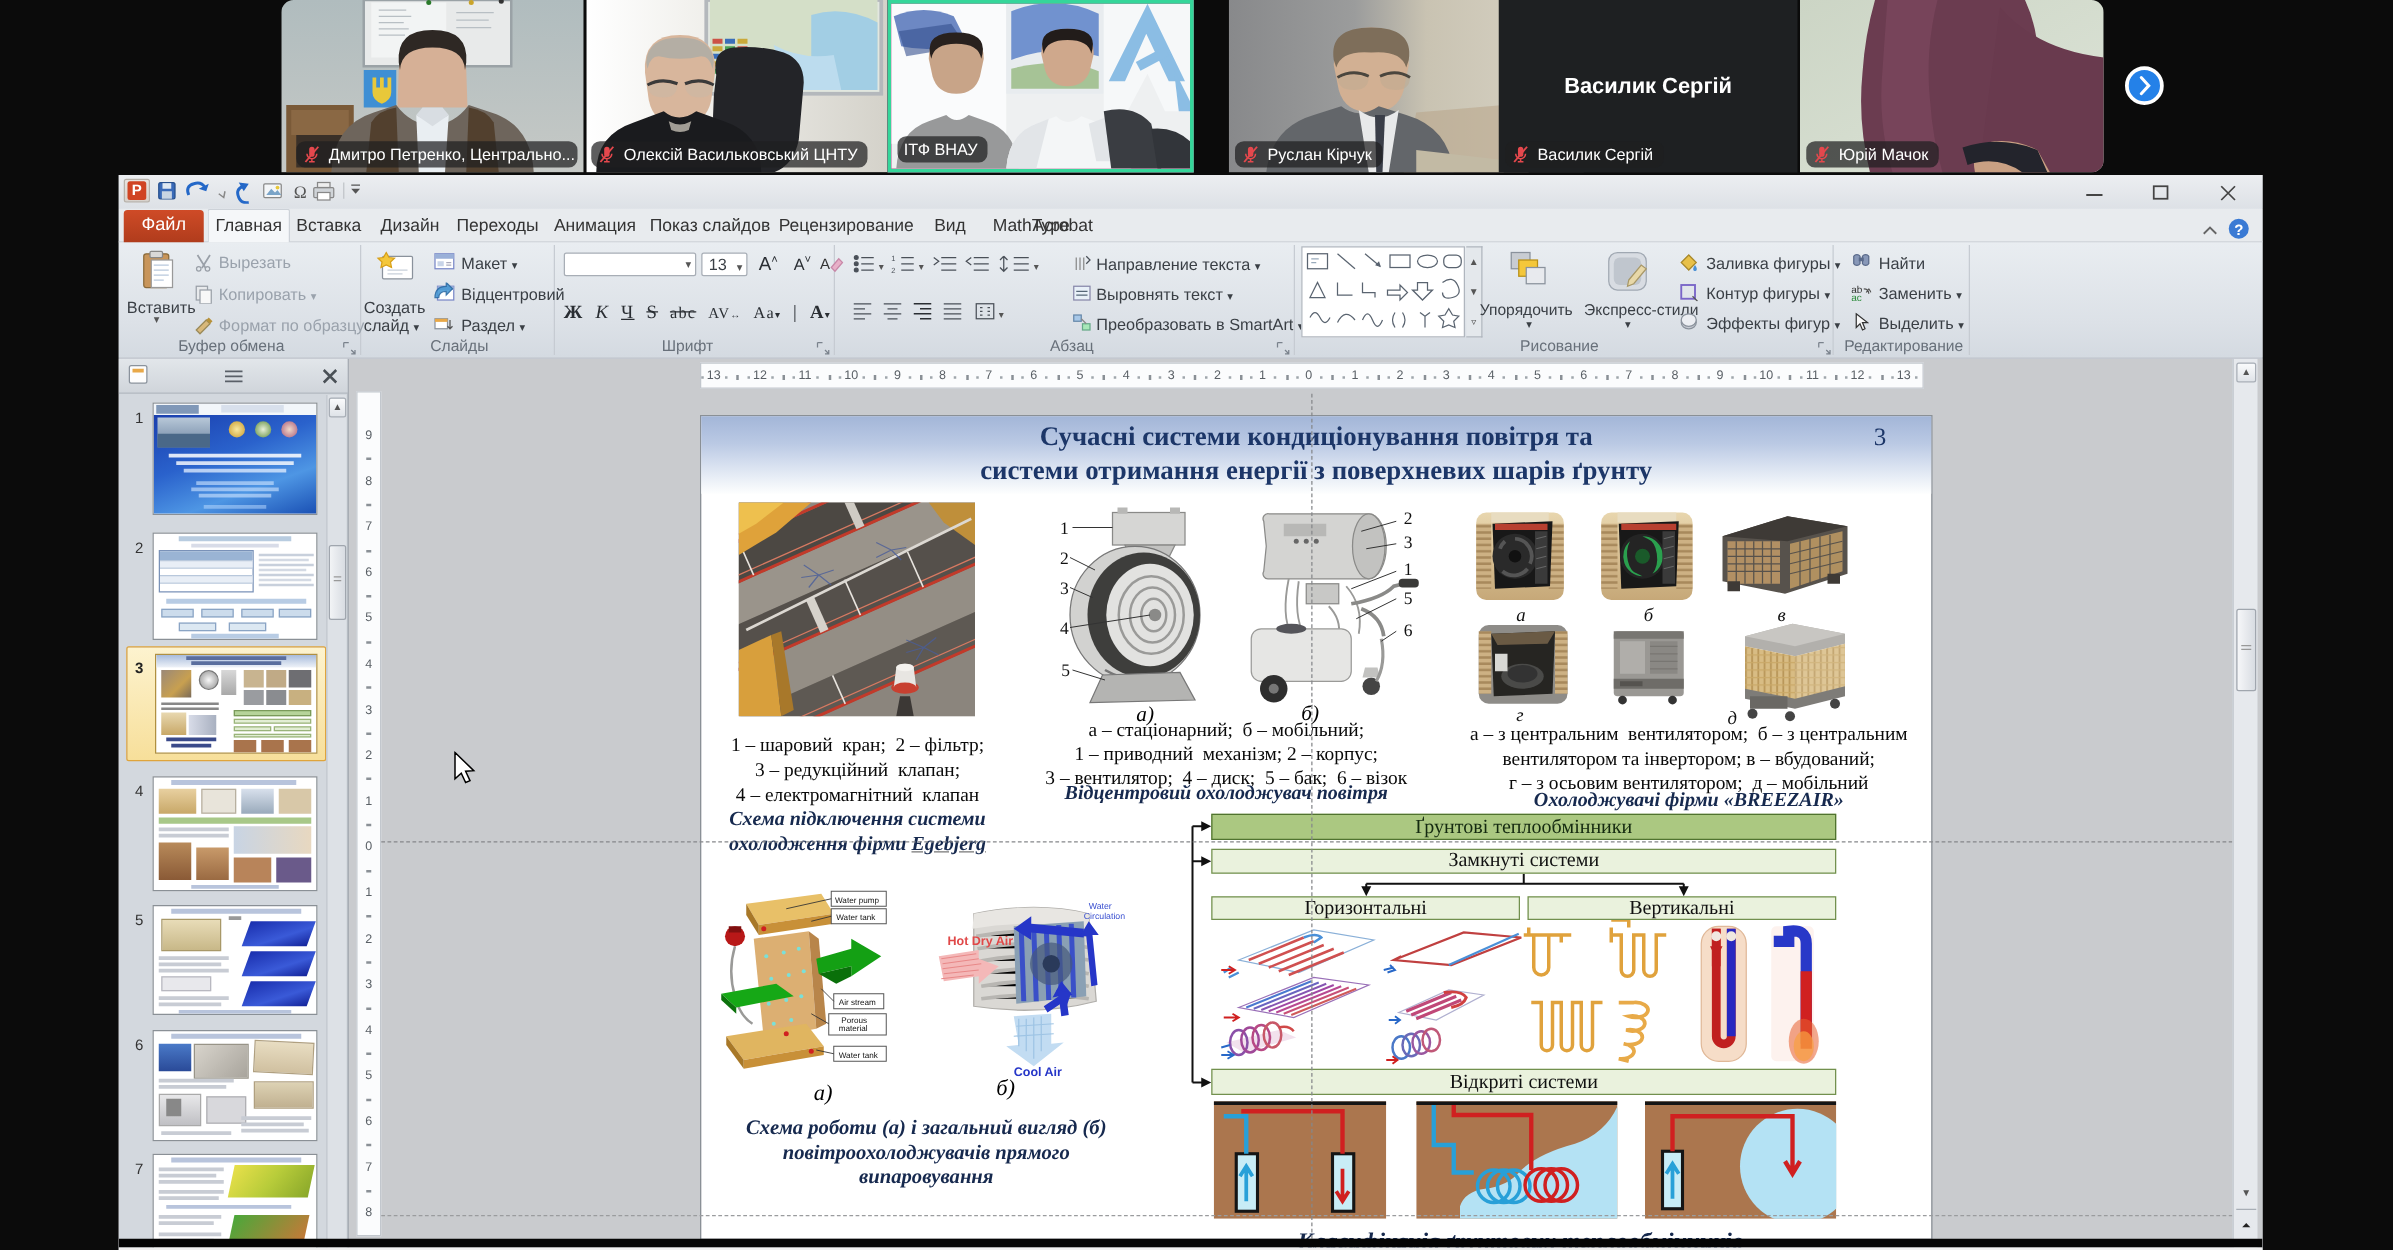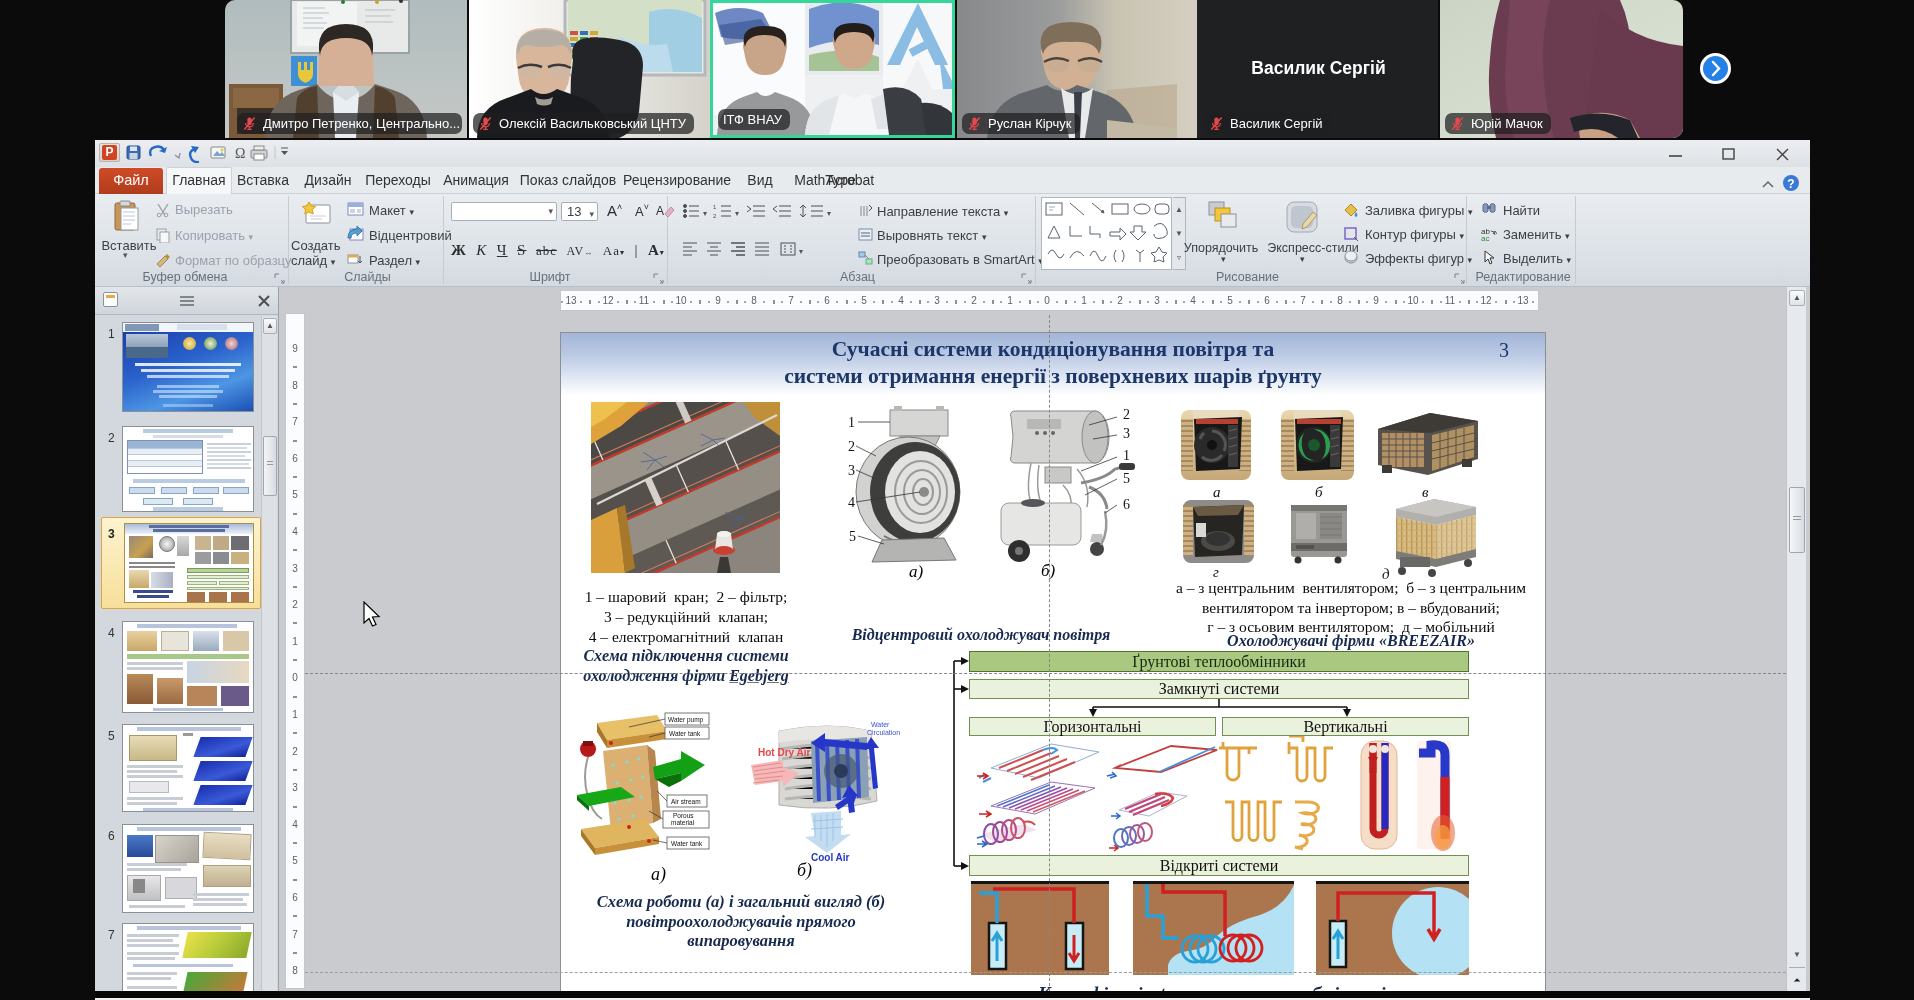--- a/index.html
+++ b/index.html
@@ -130,21 +130,21 @@
   <path d="M121 36 q-3 -16 20 -16 q23 0 20 16 l-1 4 q-2 -11 -19 -11 q-17 0 -19 11 z" fill="#221c1a"></path>
   <path d="M92 132 q2 -28 24 -36 l16 -6 q9 9 20 0 l16 6 q22 8 24 36 z" fill="#f4f6f7"></path>
   <path d="M92 132 q2 -28 24 -36 l10 -4 l-10 40 z" fill="#e2e5e8"></path>
   <path d="M158 96 l16 -6 q22 8 24 36 l-34 0 z" fill="#e2e5e8"></path>
   <path d="M170 86 q24 -6 38 10 l8 36 h-40 z" fill="#3a3d42"></path>
   <path d="M208 100 q18 -2 31 10 l0 22 h-26 z" fill="#32353a"></path>
  </svg>
  <div class="nlab" style="left:5px;bottom:5px">ІТФ ВНАУ</div>
 </div>
 
-<div class="vid" style="left:957px;width:284px">
+<div class="vid" style="left:983px;width:284px">
  <svg width="240" height="138" viewBox="0 0 240 138">
   <defs>
         <linearGradient id="w4" x1="0" y1="0" x2="1" y2="0">
           <stop offset="0" stop-color="#88898b"></stop>
           <stop offset=".42" stop-color="#9b9c9c"></stop>
           <stop offset=".66" stop-color="#c9c3b2"></stop>
           <stop offset="1" stop-color="#d4cfc0"></stop>
         </linearGradient>
       </defs>
   <rect width="240" height="138" fill="url(#w4)"></rect>
@@ -973,20 +973,21 @@
             </g>
           <text x="126" y="16">2</text>
             <text x="126" y="35">3</text>
             <text x="126" y="57">1</text>
             <text x="126" y="80">5</text>
             <text x="126" y="106">6</text>
         </g>
       </svg>
       <div class="a srf" style="left:348px;top:229px;font-size:17px;font-style:italic">а)</div>
       <div class="a srf" style="left:480px;top:228px;font-size:17px;font-style:italic">б)</div>
+      <div class="a srf" style="left:250px;top:242px;width:340px;text-align:center;font-size:15.5px;line-height:19px;color:#0a0a0a">а – стаціонарний;&nbsp; б – мобільний;<br>1 – приводний&nbsp; механізм; 2 – корпус;<br>3 – вентилятор;&nbsp; 4 – диск;&nbsp; 5 – бак;&nbsp; 6 – візок</div>
       <div class="a srf" style="left:250px;top:293px;width:340px;text-align:center;font-size:16px;color:#16294e;font-weight:bold;font-style:italic">Відцентровий охолоджувач повітря</div>
 
       <svg class="a" style="left:615px;top:74px" width="310" height="176" viewBox="0 0 310 176">
         <defs>
           <linearGradient id="tan1" x1="0" y1="0" x2="0" y2="1">
               <stop offset="0" stop-color="#e8d6ae"></stop>
               <stop offset="1" stop-color="#c6a878"></stop>
             </linearGradient>
           <pattern id="slat" width="4" height="5" patternUnits="userSpaceOnUse">
               <rect width="4" height="5" fill="#cdb184"></rect>

